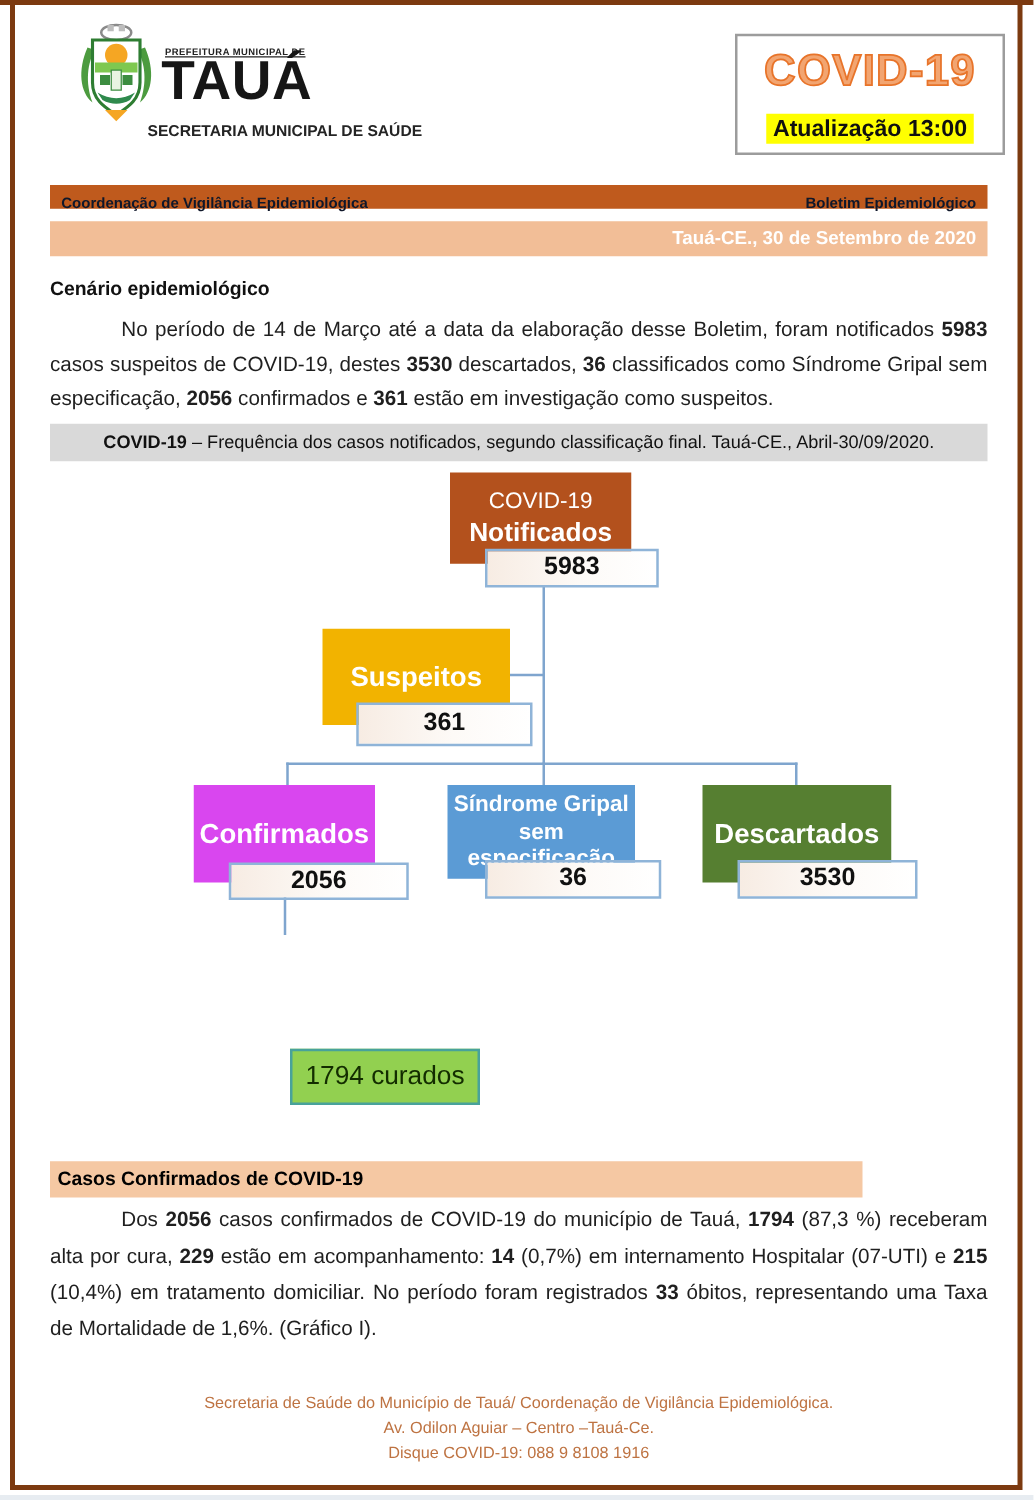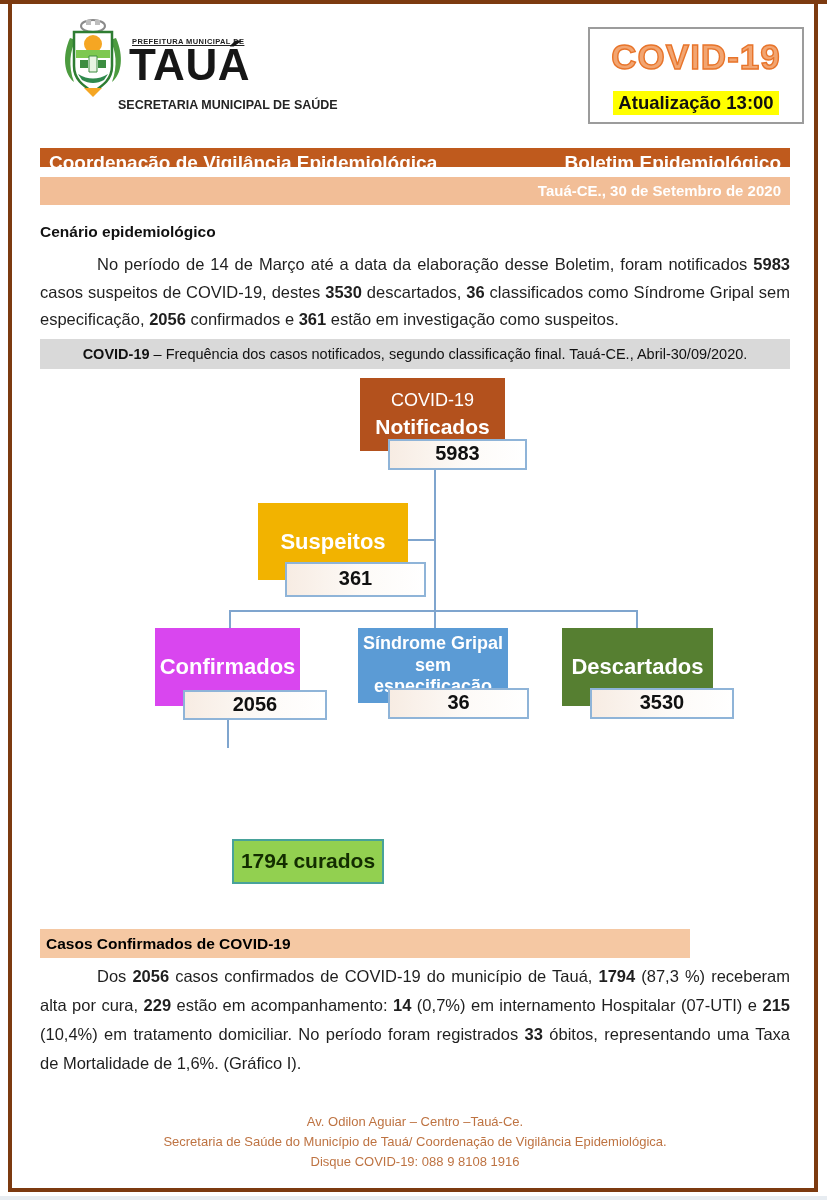--- a/index.html
+++ b/index.html
@@ -18,22 +18,22 @@
   .cityname{left:129px;top:40px;font-size:44px;font-weight:700;letter-spacing:.5px;color:#161616;}
   .department{left:118px;top:98px;font-size:12.5px;font-weight:700;color:#242424;}
 
   .covid-badge{left:588px;top:27px;width:212px;height:93px;border:2px solid #9c9c9c;background:#fff;}
   .covid-title{left:0;top:8px;width:100%;text-align:center;font-size:35px;font-weight:700;
       color:#F2A571;-webkit-text-stroke:1.4px #E8742A;letter-spacing:1px;}
   .covid-update-wrap{left:0;top:62px;width:100%;text-align:center;}
   .covid-update{display:inline-block;background:#FFFF00;color:#101010;font-size:18.5px;font-weight:700;padding:1px 5px;}
 
   
-  .bar-dark{left:40px;top:148px;width:750px;height:19px;background:#BF5A1D;color:#ffffff;
-      font-size:19px;font-weight:700;line-height:29px;}
+  .bar-dark{left:40px;top:148px;width:750px;height:19px;background:#BF5A1D;color:#0f172a;
+      font-size:12px;font-weight:700;line-height:29px;}
   .bar-dark .l{position:absolute;left:9px;}
   .bar-dark .r{position:absolute;right:9px;}
   .bar-light{left:40px;top:177px;width:750px;height:28px;background:#F2BE97;color:#fff;
       font-size:15px;font-weight:700;line-height:28px;text-align:right;}
   .bar-light span{margin-right:9px;}
 
   .h-scenario{left:40px;top:223px;font-size:15.5px;font-weight:700;color:#111;}
   .para{left:40px;width:750px;font-size:16.5px;color:#1f1f1f;text-align:justify;}
   .para1{top:251px;line-height:27.5px;text-indent:57px;}
   .para2{top:962px;line-height:29px;text-indent:57px;}
@@ -68,21 +68,21 @@
   .ln-v-conf{left:227px;top:716px;width:2px;height:32px;}
 
   .breakdown{left:97px;top:747px;width:261px;height:125px;background:#F7C9A3;z-index:2;
       padding:13px 0 0 13px;box-sizing:border-box;}
   .bd-row{margin-bottom:9px;white-space:nowrap;}
   .bd-num{font-size:19px;font-weight:700;color:#141414;margin-right:7px;}
   .bd-label{font-size:16.5px;font-weight:700;color:#141414;}
   .c-yellow{color:#FFE600;font-weight:700;}
   .c-red{color:#FF0000;}
   .curados{left:232px;top:839px;width:148px;height:41px;background:#92D050;border:2px solid #48A29A;
-      z-index:4;text-align:center;font-size:21px;font-weight:700;color:#132d00;line-height:39px;}
+      z-index:4;text-align:center;font-size:21px;font-weight:400;color:#132d00;line-height:39px;}
 
   .fonte{left:115px;top:902px;font-size:13.5px;color:#141414;}
 
   .confirmed-bar{left:40px;top:929px;width:650px;height:29px;background:#F5C8A3;color:#000000;
       font-size:15.5px;font-weight:700;line-height:29px;}
   .confirmed-bar span{margin-left:6px;}
 
   .footer{left:40px;top:1112px;width:750px;text-align:center;color:#BE7342;font-size:13px;line-height:1.55;}
 </style>
 </head>
@@ -171,18 +171,18 @@
 
   <div class="abs curados">1794 curados</div>
 
 
   <div class="abs confirmed-bar">
     <span>Casos Confirmados de COVID-19</span>
   </div>
   <div class="abs para para2"><span>Dos </span><span style="font-weight: 700;">2056</span><span> casos confirmados de COVID-19 do município de Tauá, </span><span style="font-weight: 700;">1794</span><span> (87,3 %) receberam alta por cura, </span><span style="font-weight: 700;">229</span><span> estão em acompanhamento: </span><span style="font-weight: 700;">14</span><span> (0,7%) em internamento Hospitalar (07-UTI) e </span><span style="font-weight: 700;">215</span><span> (10,4%) em tratamento domiciliar. No período foram registrados </span><span style="font-weight: 700;">33</span><span> óbitos, representando uma Taxa de Mortalidade de 1,6%.  (Gráfico I).</span></div>
 
   <div class="abs footer">
+    <div>Secretaria de Saúde do Município de Tauá/ Coordenação de Vigilância Epidemiológica.</div>
     <div>Av. Odilon Aguiar – Centro –Tauá-Ce.</div>
-    <div>Secretaria de Saúde do Município de Tauá/ Coordenação de Vigilância Epidemiológica.</div>
     <div>Disque COVID-19: 088 9 8108 1916</div>
   </div>
 
 </div>
 
 </body></html>

